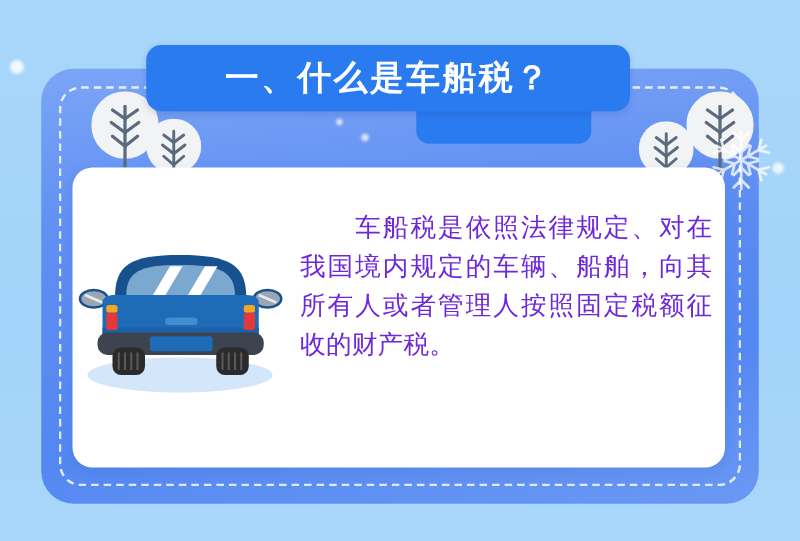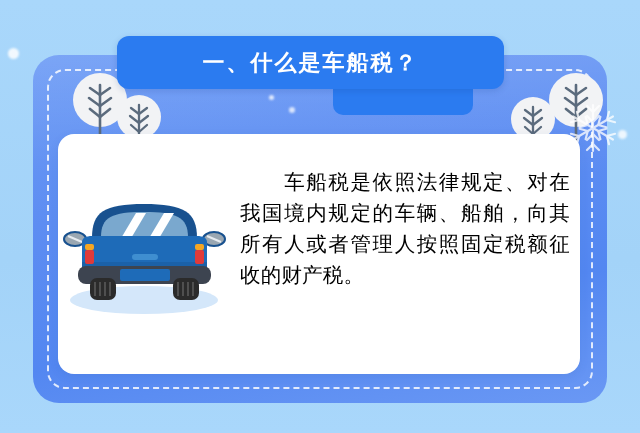--- a/index.html
+++ b/index.html
@@ -76,21 +76,21 @@
     background: #2b7bf0;
     border-radius: 12px;
     display: flex;
     align-items: center;
     justify-content: center;
     z-index: 7;
     box-shadow: 0 2px 6px rgba(20,60,140,0.18);
   }
   .banner-text {
     color: #ffffff;
-    font-size: 22px;
+    font-size: 27px;
     font-weight: bold;
     letter-spacing: 2px;
     white-space: nowrap;
     line-height: 1;
     font-family: "DejaVu Sans", "Liberation Sans", sans-serif;
   }
 
   
   .tree {
     position: absolute;
@@ -117,21 +117,21 @@
     box-shadow: 0 3px 10px rgba(40,80,160,0.10);
   }
 
   
   .paragraph {
     position: absolute;
     left: 240px;
     top: 167px;
     width: 330px;
     z-index: 6;
-    color: #000000;
+    color: #6d28d9;
     font-size: 20.5px;
     line-height: 31px;
     text-align: justify;
     text-align-last: left;
     font-family: "DejaVu Sans", "Liberation Sans", sans-serif;
     letter-spacing: 0.2px;
   }
 
   
   .car {

